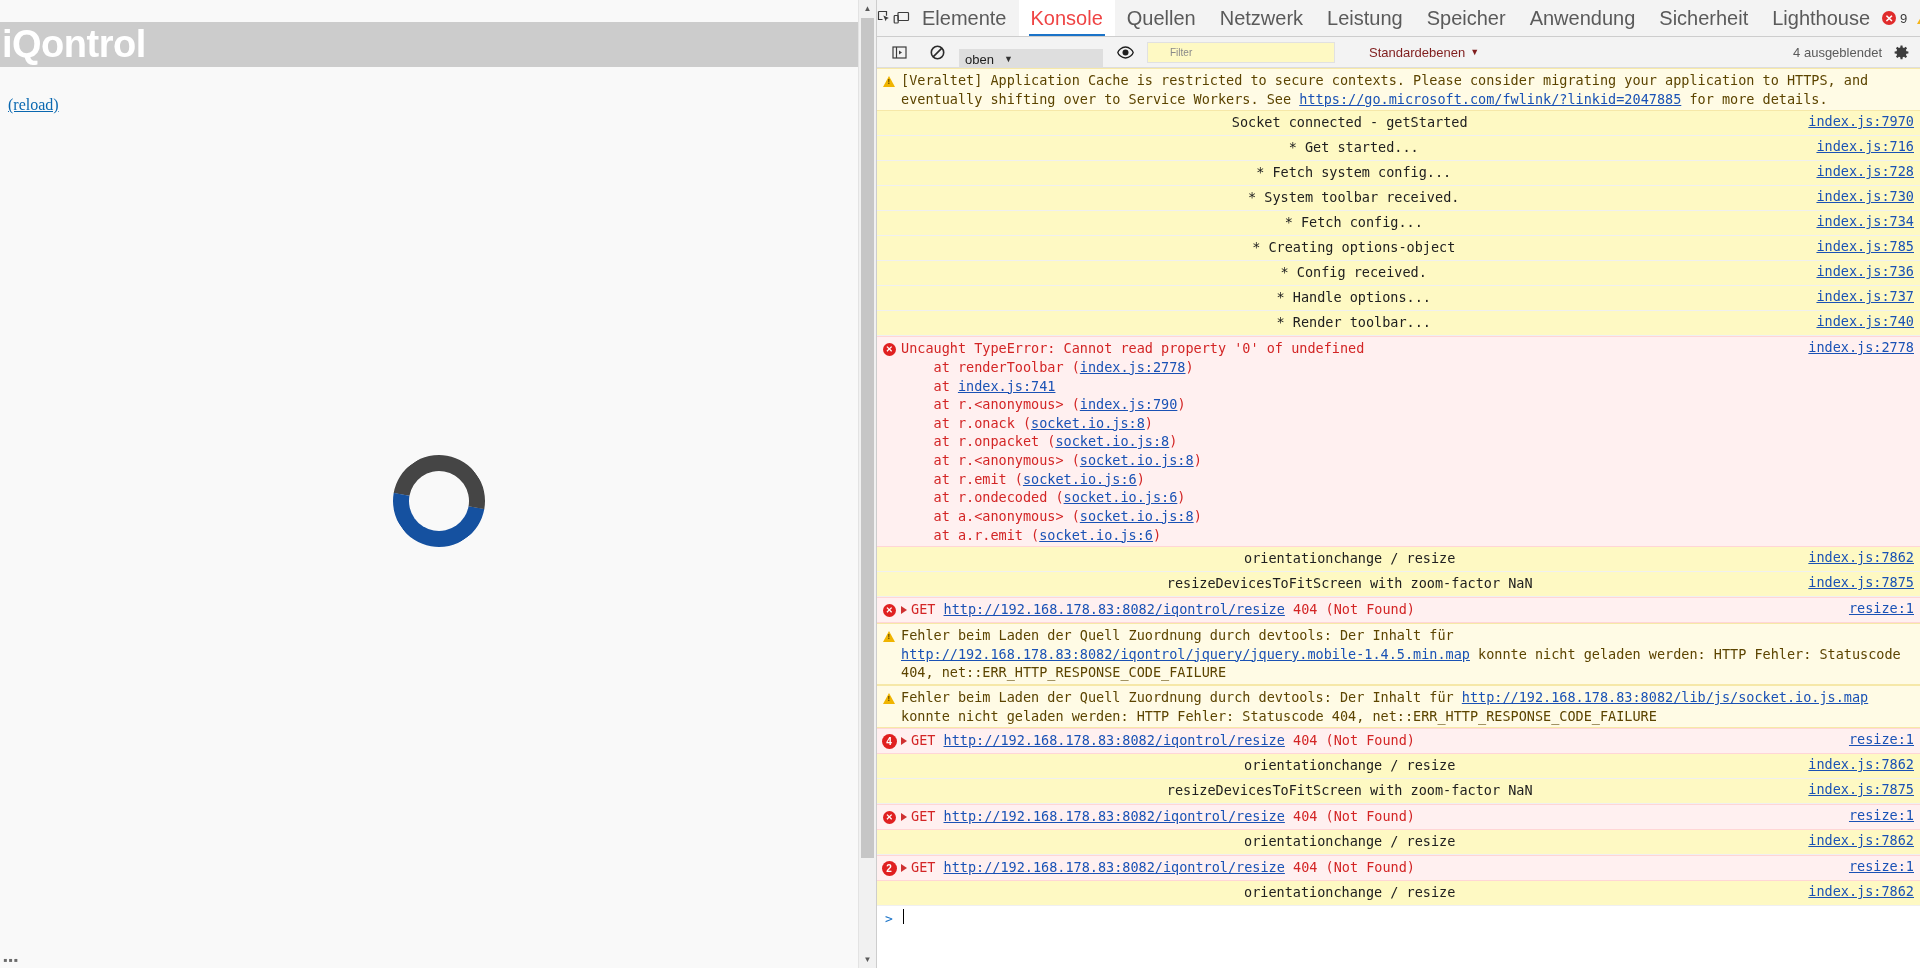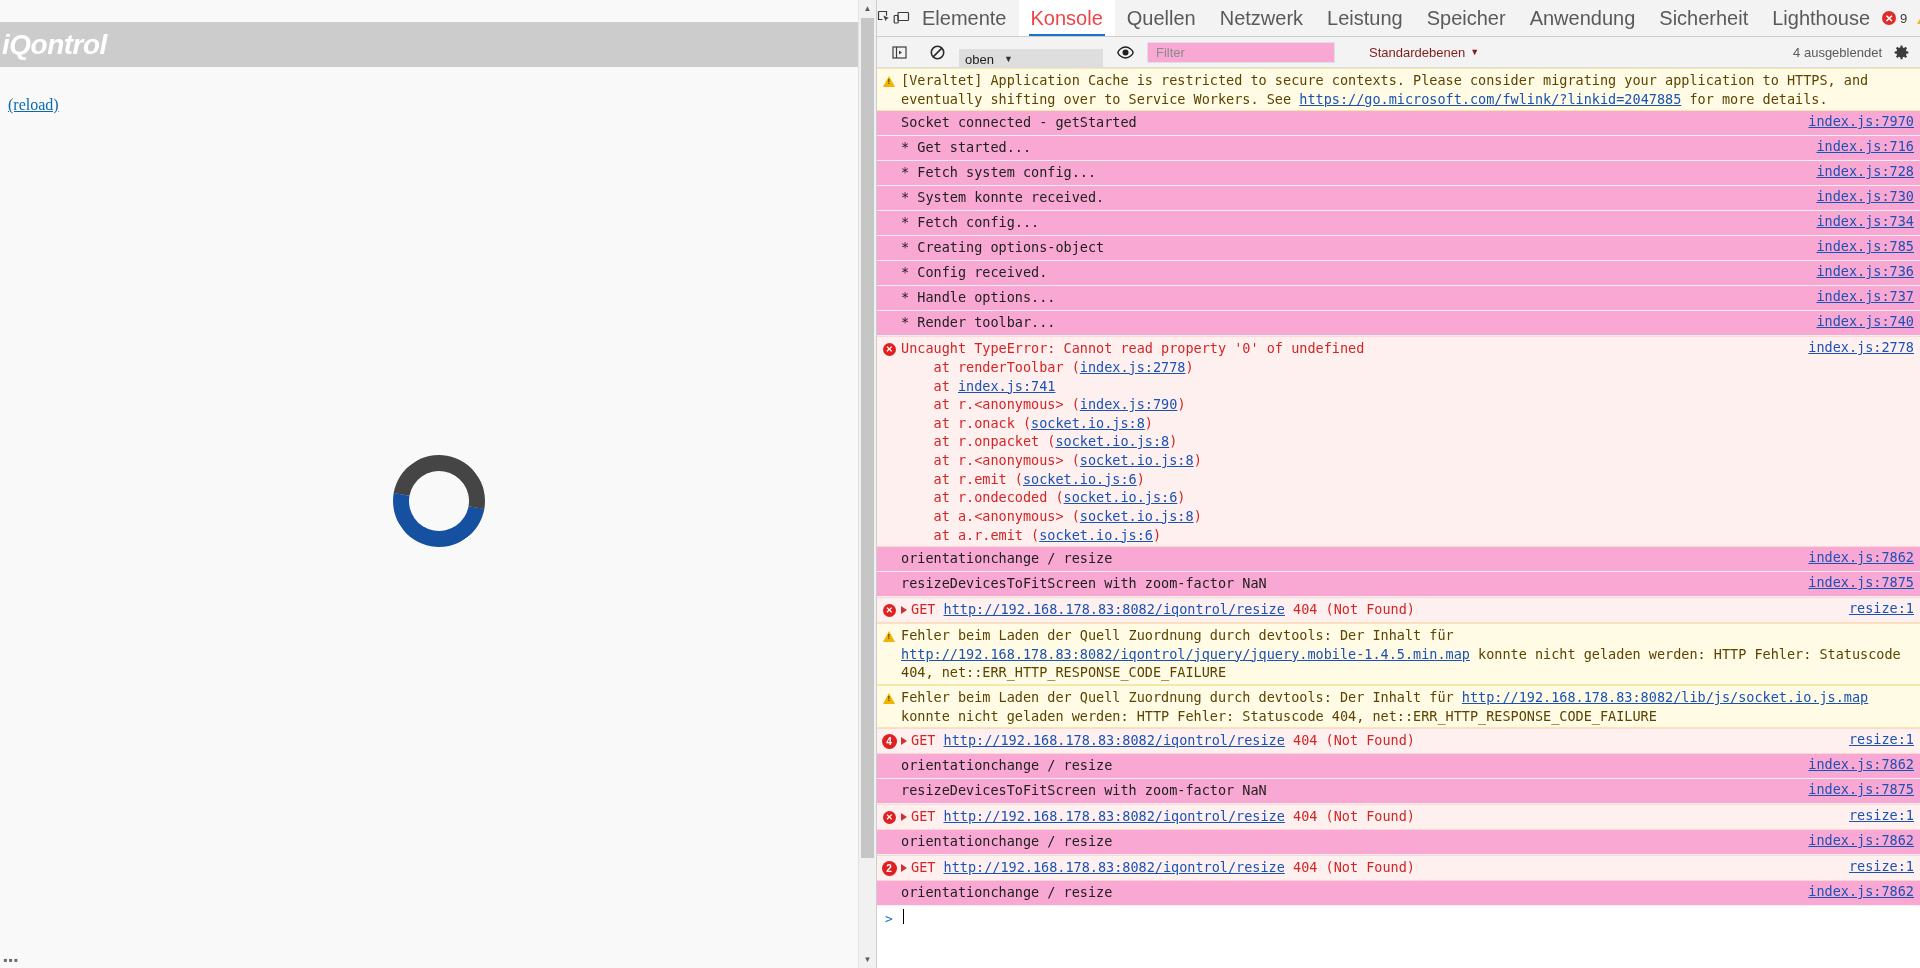--- a/index.html
+++ b/index.html
@@ -23,26 +23,25 @@
   #page-header {
     position: absolute;
     top: 22px; left: 0;
     width: 876px; height: 45px;
     background: #cccccc;
     display: flex; align-items: center;
   }
   #page-title {
     font-family: "Liberation Sans", sans-serif;
     font-weight: bold;
-    font-size: 28px;
+    font-size: 38px;
     color: #ffffff;
     letter-spacing: -0.5px;
     margin-left: 2px;
     line-height: 45px;
-    font-style: italic;
   }
   #reload-link {
     position: absolute;
     top: 96px; left: 8px;
     font-size: 16px;
     color: #0a68b0;
     text-decoration: underline;
     font-family: "Liberation Serif", serif;
     cursor: pointer;
   }
@@ -187,25 +186,25 @@
     padding: 0 6px;
     font-size: 13px; color: #202020;
     cursor: pointer;
     justify-content: flex-start;
     margin-top: 14px;
   }
   #ctx-select .caret { font-size: 9px; margin-left: 10px; color: #333; }
   #filter-input {
     height: 21px;
     width: 188px;
-    background: #f9a8d4;
+    background: #fef9c3;
     border: 1px solid #e1e1e1;
-    font-size: 13px;
+    font-size: 10px;
     color: #555;
-    padding: 0 8px;
+    padding: 0 22px;
     box-sizing: border-box;
     font-family: "Liberation Sans", sans-serif;
   }
   #filter-input::placeholder { color: #8a8a8a; }
   #levels-select {
     display: flex; align-items: center;
     font-size: 13px; color: #7f1d1d;
     cursor: pointer; padding: 0 6px;
     margin-left: 22px;
   }
@@ -249,21 +248,21 @@
   }
   .msg .src {
     flex: 0 0 auto;
     color: #1a52b5;
     text-decoration: underline;
     white-space: nowrap;
     align-self: flex-start;
     cursor: pointer;
     font-size: 13.5px;
   }
-  .msg.log { background: #f9a8d4; color: #202020; }
+  .msg.log { background: #fef9c3; color: #202020; text-align: center; }
   .msg.warn {
     background: #fffbe5;
     color: #5c4400;
     border-top: 1px solid #f6e8a8;
     border-bottom: 1px solid #f6e8a8;
   }
   .msg.error {
     background: #fff0f0;
     color: #d32525;
     border-top: 1px solid #ffd6d6;
@@ -505,21 +504,21 @@
           <div class="body"><span>* Get started...</span></div>
           <div class="src">index.js:716</div>
         </div>
         <div class="msg log">
           <div class="gutter"></div>
           <div class="body"><span>* Fetch system config...</span></div>
           <div class="src">index.js:728</div>
         </div>
         <div class="msg log">
           <div class="gutter"></div>
-          <div class="body"><span>* System konnte received.</span></div>
+          <div class="body"><span>* System toolbar received.</span></div>
           <div class="src">index.js:730</div>
         </div>
         <div class="msg log">
           <div class="gutter"></div>
           <div class="body"><span>* Fetch config...</span></div>
           <div class="src">index.js:734</div>
         </div>
         <div class="msg log">
           <div class="gutter"></div>
           <div class="body"><span>* Creating options-object</span></div>

